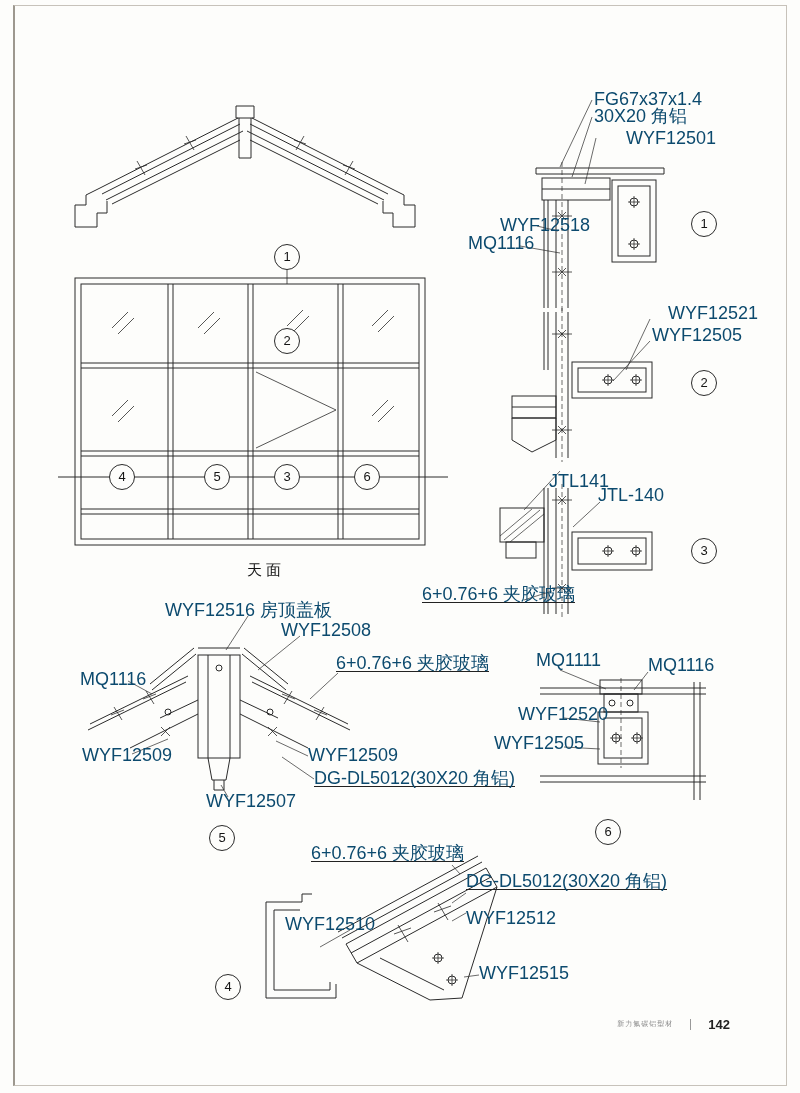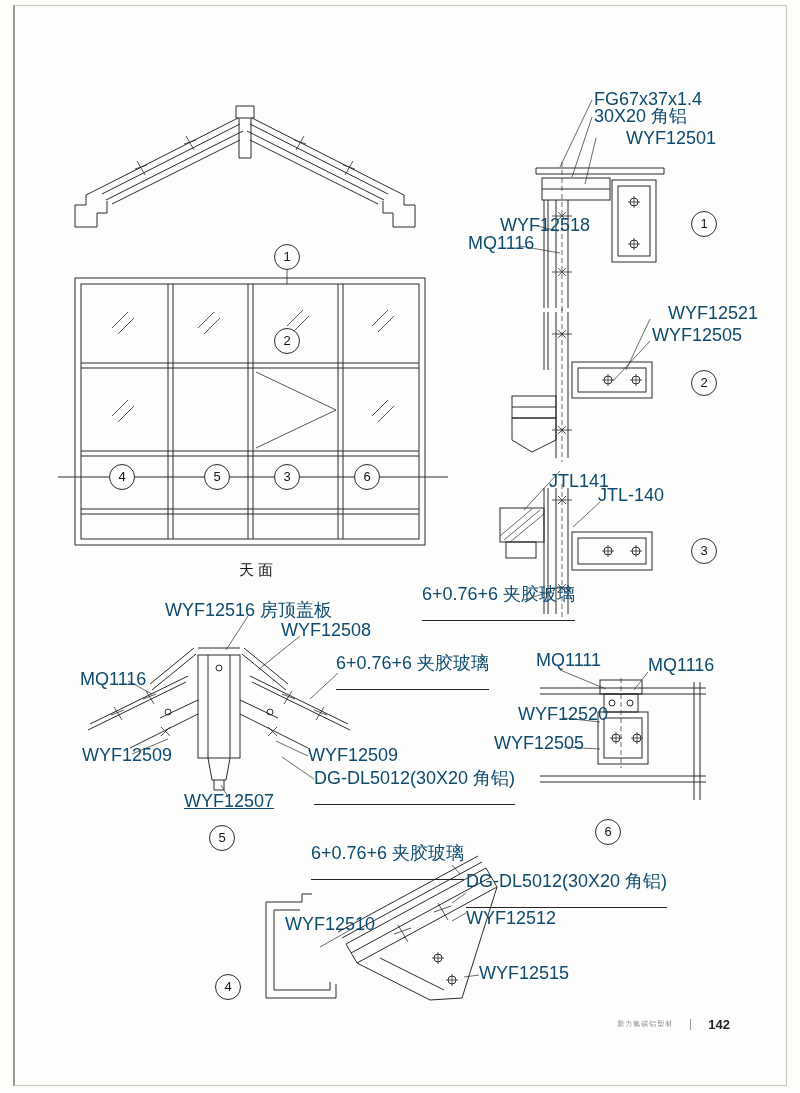--- a/index.html
+++ b/index.html
@@ -11,21 +11,21 @@
   }
   .page-frame{
     position:absolute;left:13px;top:5px;right:13px;bottom:7px;
     border:1px solid #c7c2ba;border-left:2px solid #9d988f;
     pointer-events:none;
   }
   svg.linework{position:absolute;left:0;top:0;pointer-events:none;}
   .lbl{
     position:absolute;font-size:18px;line-height:14px;white-space:nowrap;color:#0c4a6e;
   }
-  .ul{border-bottom:1px solid #222;padding-bottom:19px;text-align:center;}
+  .ul{border-bottom:1px solid #222;padding-bottom:1px;text-align:center;}
   .callout{
     position:absolute;width:26px;height:26px;border:1.3px solid #2b2b2b;border-radius:50%;
     background:#fdfdfb;text-align:center;line-height:24px;font-size:13px;color:#151515;
     box-sizing:border-box;
   }
   .caption{
     position:absolute;font-size:15px;letter-spacing:4px;color:#151515;text-align:center;
   }
   .footer{
     position:absolute;left:600px;top:1016px;width:130px;height:16px;
@@ -176,34 +176,34 @@
 <div class="lbl" style="left:598px;top:488px;">JTL-140</div>
 <div class="lbl ul" style="left:422px;top:587px;">6+0.76+6 夹胶玻璃</div>
 
 <div class="lbl" style="left:165px;top:603px;">WYF12516 房顶盖板</div>
 <div class="lbl" style="left:281px;top:623px;">WYF12508</div>
 <div class="lbl ul" style="left:336px;top:656px;">6+0.76+6 夹胶玻璃</div>
 <div class="lbl" style="left:80px;top:672px;">MQ1116</div>
 <div class="lbl" style="left:82px;top:748px;">WYF12509</div>
 <div class="lbl" style="left:308px;top:748px;">WYF12509</div>
 <div class="lbl ul" style="left:314px;top:771px;">DG-DL5012(30X20 角铝)</div>
-<div class="lbl" style="left:184px;top:794px;text-decoration:underline;">WYF12507</div>
+<div class="lbl" style="left:206px;top:794px;">WYF12507</div>
 
 <div class="lbl" style="left:536px;top:653px;">MQ1111</div>
 <div class="lbl" style="left:648px;top:658px;">MQ1116</div>
 <div class="lbl" style="left:518px;top:707px;">WYF12520</div>
 <div class="lbl" style="left:494px;top:736px;">WYF12505</div>
 
 <div class="lbl ul" style="left:311px;top:846px;">6+0.76+6 夹胶玻璃</div>
 <div class="lbl ul" style="left:466px;top:874px;">DG-DL5012(30X20 角铝)</div>
 <div class="lbl" style="left:285px;top:917px;">WYF12510</div>
 <div class="lbl" style="left:466px;top:903px;margin-top:8px;">WYF12512</div>
 <div class="lbl" style="left:479px;top:966px;">WYF12515</div>
 
-<div class="caption" style="left:226px;top:561px;width:64px;">天面</div>
+<div class="caption" style="left:234px;top:561px;width:64px;">天面</div>
 
 <div class="callout" style="left:274px;top:244px;">1</div>
 <div class="callout" style="left:274px;top:328px;">2</div>
 <div class="callout" style="left:274px;top:464px;">3</div>
 <div class="callout" style="left:109px;top:464px;">4</div>
 <div class="callout" style="left:204px;top:464px;">5</div>
 <div class="callout" style="left:354px;top:464px;">6</div>
 
 <div class="callout" style="left:691px;top:211px;">1</div>
 <div class="callout" style="left:691px;top:370px;">2</div>

